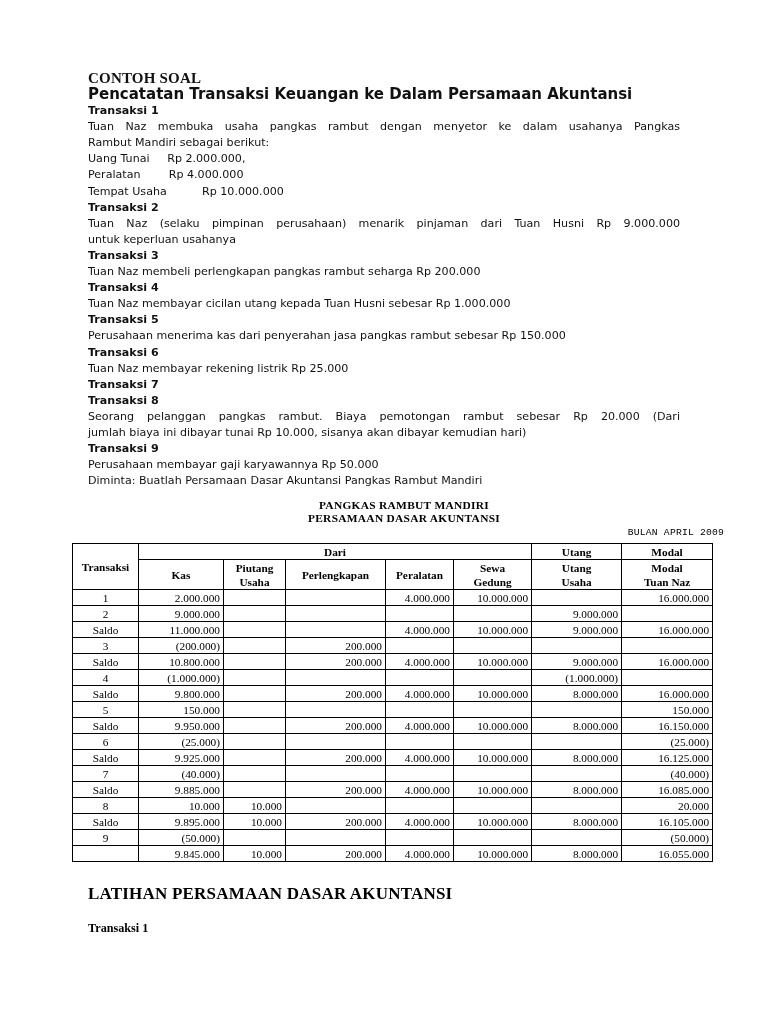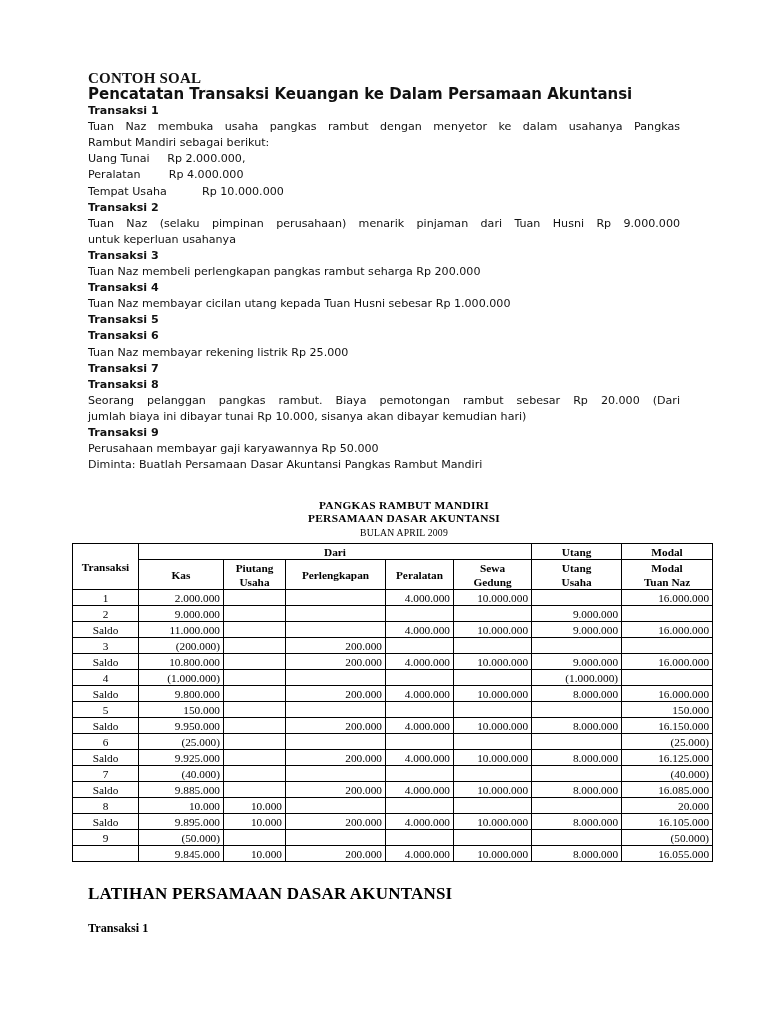--- a/index.html
+++ b/index.html
@@ -59,24 +59,25 @@
     text-align: center;
   }
   .tbl-title-1, .tbl-title-2 {
     font-family: "Liberation Serif", serif;
     font-weight: bold;
     font-size: 11.4px;
     line-height: 13.4px;
     letter-spacing: 0.3px;
   }
   .tbl-title-3 {
-    font-family: Liberation Serif, serif;
+    font-family: Liberation Mono, monospace;
     font-size: 9.7px;
     line-height: 14px;
     letter-spacing: 0.2px;
+    text-align: right;
   }
 
   
   table.ledger {
     position: absolute;
     left: 72px;
     top: 543px;
     width: 640px;
     border-collapse: collapse;
     font-family: "Liberation Serif", serif;
@@ -153,20 +154,21 @@
     <div class="ln just">Tuan Naz (selaku pimpinan perusahaan) menarik pinjaman dari Tuan Husni Rp 9.000.000</div>
     <div class="ln">untuk keperluan usahanya</div>
 
     <div class="ln bold">Transaksi 3</div>
     <div class="ln">Tuan Naz membeli perlengkapan pangkas rambut seharga Rp 200.000</div>
 
     <div class="ln bold">Transaksi 4</div>
     <div class="ln">Tuan Naz membayar cicilan utang kepada Tuan Husni sebesar Rp 1.000.000</div>
 
     <div class="ln bold">Transaksi 5</div>
+    <div class="ln">Perusahaan menerima kas dari penyerahan jasa pangkas rambut sebesar Rp 150.000</div>
 
     <div class="ln bold">Transaksi 6</div>
     <div class="ln">Tuan Naz membayar rekening listrik Rp 25.000</div>
 
     <div class="ln bold">Transaksi 7</div>
 
     <div class="ln bold">Transaksi 8</div>
     <div class="ln just">Seorang pelanggan pangkas rambut. Biaya pemotongan rambut sebesar Rp 20.000 (Dari</div>
     <div class="ln">jumlah biaya ini dibayar tunai Rp 10.000, sisanya akan dibayar kemudian hari)</div>
 

